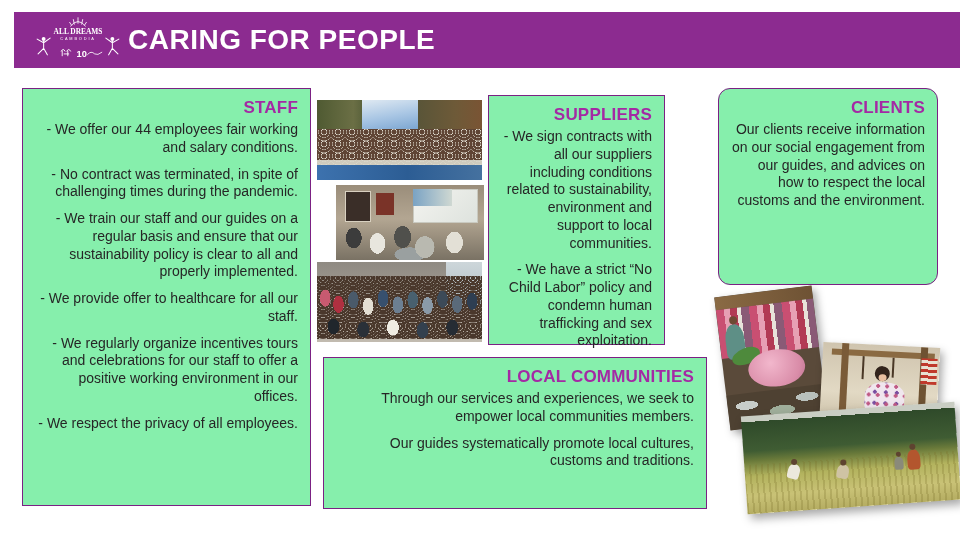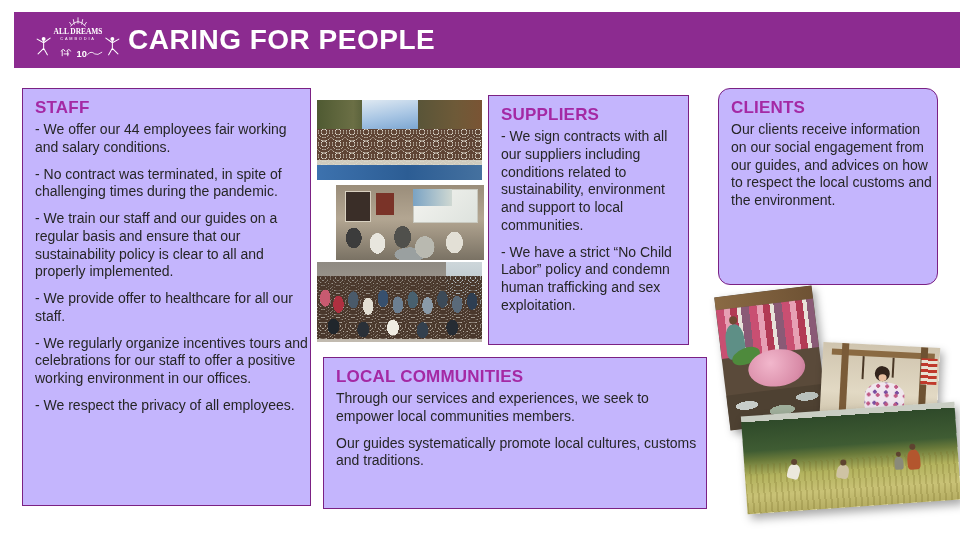--- a/index.html
+++ b/index.html
@@ -14,31 +14,31 @@
     background:#8C2B90; display:flex; align-items:center;
   }
   .logo { position:absolute; left:16px; top:2px; width:96px; height:52px; }
   .title {
     position:absolute; left:114px; top:0; height:56px; line-height:56px;
     margin:0; color:#ffffff; font-size:28px; font-weight:700; letter-spacing:0.5px;
   }
 
   
   .pbox {
-    position:absolute; background:#c4b5fd; border:1.5px solid #7B2183;
-    box-sizing:border-box; padding:9px 0 6px 12px; color:#262626;
+    position:absolute; background:#86efac; border:1.5px solid #7B2183;
+    box-sizing:border-box; padding:9px 12px 6px 12px; color:#262626;text-align:right;
   }
   .pbox h2 {
     margin:0 0 3px 0; color:#A429A4; font-size:17px; font-weight:700; letter-spacing:0.2px;
   }
   .pbox p { margin:0 0 9px 0; font-size:14px; line-height:1.27; }
   .pbox p:last-child { margin-bottom:0; }
 
   .box-staff    { left:22px;  top:88px;  width:289px; height:418px; }
-  .box-suppliers{ left:488px; top:95px;  width:201px; height:250px; }
+  .box-suppliers{ left:488px; top:95px;  width:177px; height:250px; }
   .box-clients  { left:718px; top:88px;  width:220px; height:197px;border-radius:12px; }
   .box-local    { left:323px; top:357px; width:384px; height:152px; }
 
   
   .photo { position:absolute; overflow:hidden; background:#d9d4c8; }
   .photo > div { position:absolute; }
 
   .ph-team  { left:317px; top:100px; width:165px; height:80px; }
   .ph-train { left:336px; top:185px; width:148px; height:75px; }
   .ph-heart { left:317px; top:262px; width:165px; height:80px; }

